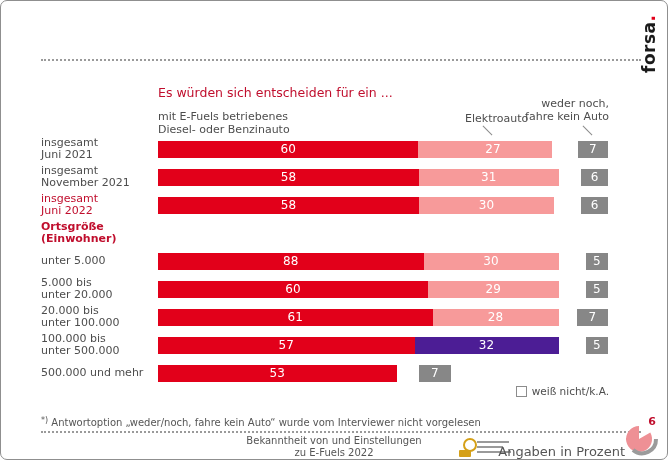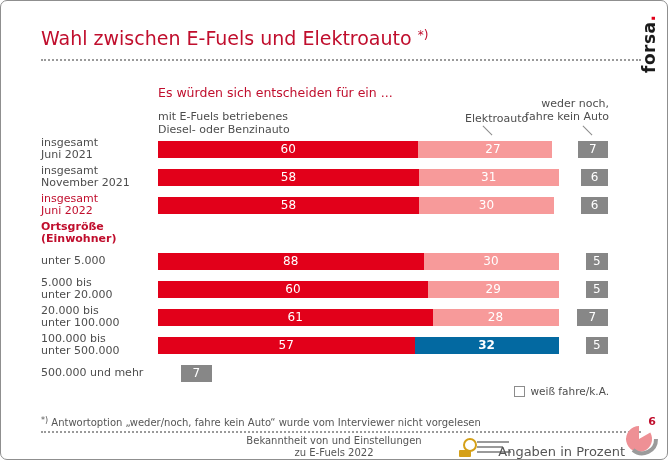--- a/index.html
+++ b/index.html
@@ -58,21 +58,20 @@
   .pagenum{position:absolute;right:11px;top:414px;font-size:11px;font-weight:bold;color:#C00E2D;}
   .donut{position:absolute;right:4px;top:419px;}
 </style>
 </head>
 <body>
 
 <div class="slide">
 
   <div class="forsa"><span>forsa</span><span class="dot">.</span></div>
 
-  <div class="title"><span>Wahl zwischen E-Fuels und Elektroauto </span><sup>*)</sup></div>
 
   <div class="rule top"></div>
 
   <div class="subtitle">Es würden sich entscheiden für ein ...</div>
 
   <div class="colhead ch-efuels">mit E-Fuels betriebenes
 Diesel- oder Benzinauto</div>
   <div class="colhead ch-elektro">Elektroauto</div>
   <div class="colhead ch-neither">weder noch,
 fahre kein Auto</div>
@@ -139,37 +138,38 @@
           <div class="seg" style="width: 28%; background: rgb(247, 154, 154);">28</div>
           <div class="seg" style="width: 4%; background: rgb(255, 255, 255);"></div>
           <div class="seg" style="width: 7%; background: rgb(135, 135, 135);">7</div>
         </div>
       </div>
       <div class="row">
         <div class="row-label">100.000 bis
 unter 500.000</div>
         <div class="bar">
           <div class="seg" style="width: 57%; background: rgb(226, 0, 26);">57</div>
-          <div class="seg" style="width: 32%; background: #0369a1; font-weight: bold;">32</div>
+          <div class="seg" style="width: 32%; background: #4c1d95;">32</div>
           <div class="seg" style="width: 6%; background: rgb(255, 255, 255);"></div>
           <div class="seg" style="width: 5%; background: rgb(135, 135, 135);">5</div>
         </div>
       </div>
       <div class="row">
         <div class="row-label">500.000 und mehr</div>
         <div class="bar">
+          <div class="seg" style="width: 53%; background: rgb(226, 0, 26);">53</div>
           <div class="seg" style="width: 5%; background: rgb(255, 255, 255);"></div>
           <div class="seg" style="width: 7%; background: rgb(135, 135, 135);">7</div>
         </div>
       </div>
     </div>
 
   <div class="legend">
     <span class="swatch"></span>
-    <span>weiß fahre/k.A.</span>
+    <span>weiß nicht/k.A.</span>
   </div>
 
   <div class="footnote"><sup>*)</sup><span> Antwortoption „weder/noch, fahre kein Auto“ wurde vom Interviewer nicht vorgelesen</span></div>
 
   <div class="rule bottom"></div>
 
   <div class="footer-center">Bekanntheit von und Einstellungen
 zu E-Fuels 2022</div>
 
   <div class="seal">

